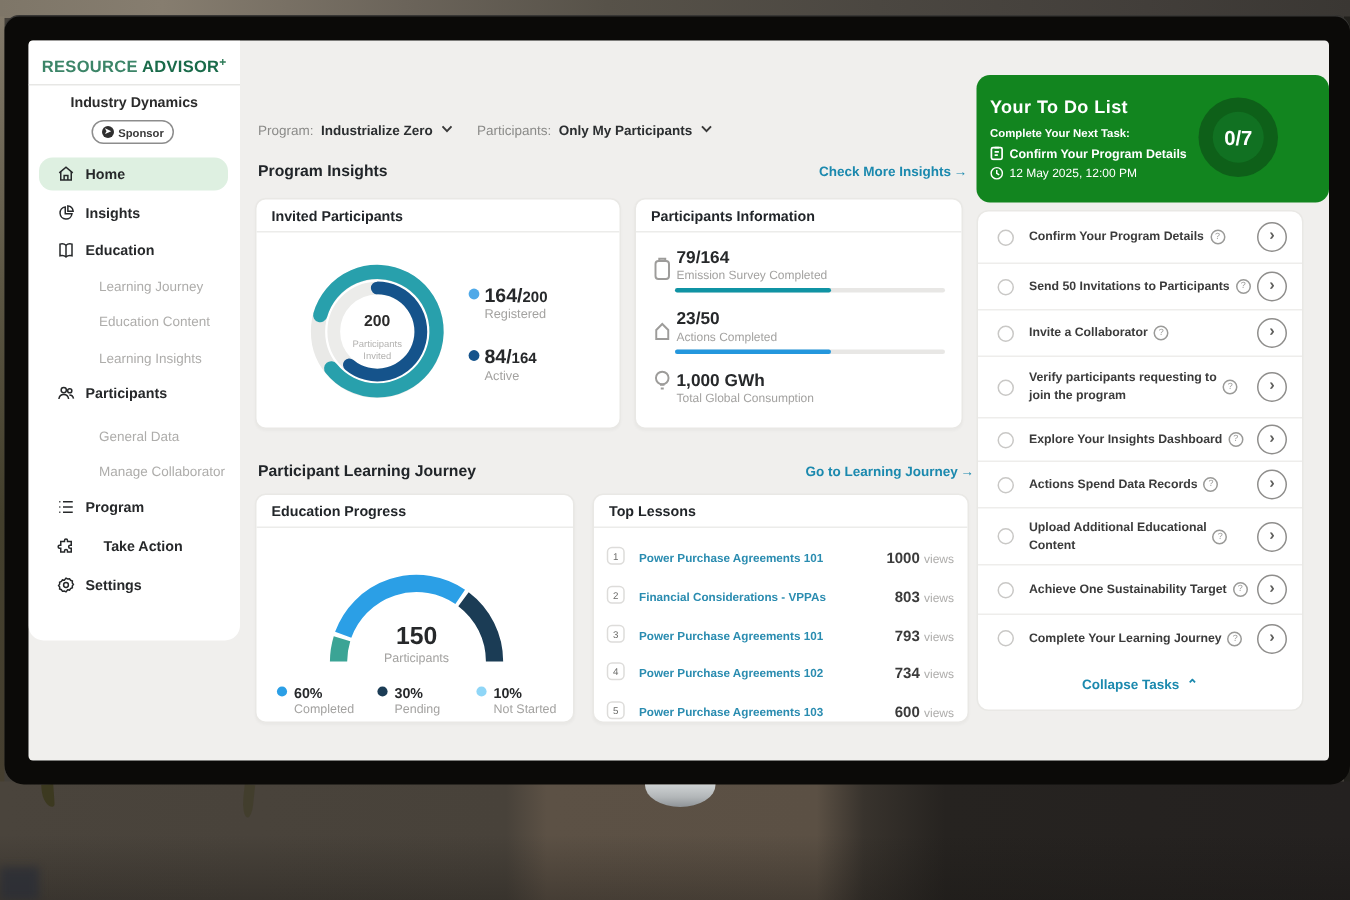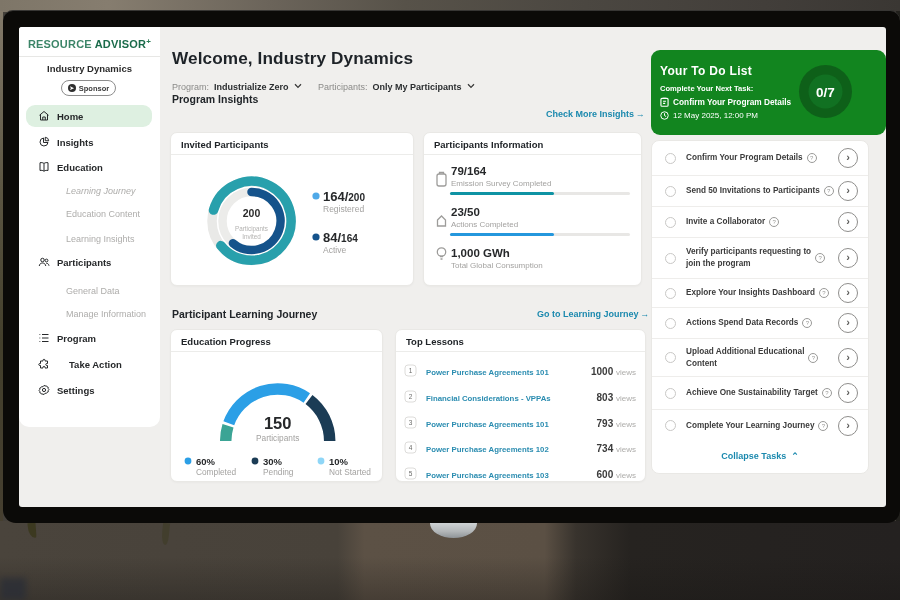--- a/index.html
+++ b/index.html
@@ -100,34 +100,34 @@
         </svg>
         <div class="lb">Insights</div>
       </div>
     <div class="mi" style="top:130px;">
         <svg class="ic" viewBox="0 0 24 24" fill="none" stroke="#26282a" stroke-width="2">
           <path d="M12 5c-2-1.8-5-2.2-8-1.5V19c3-.7 6-.3 8 1.5 2-1.8 5-2.2 8-1.5V3.5C17 2.8 14 3.2 12 5z"></path>
           <path d="M12 5v15.5"></path>
         </svg>
         <div class="lb">Education</div>
       </div>
-    <div class="msub" style="top:159px;font-style:italic;">Learning Journey</div>
+    <div class="msub" style="top:159px;">Learning Journey</div>
     <div class="msub" style="top:182px;">Education Content</div>
     <div class="msub" style="top:207px;">Learning Insights</div>
     <div class="mi" style="top:225px;">
         <svg class="ic" viewBox="0 0 24 24" fill="none" stroke="#26282a" stroke-width="2">
           <circle cx="9" cy="8" r="3.5"></circle>
           <path d="M2.5 20c.5-4 3-6 6.5-6s6 2 6.5 6"></path>
           <circle cx="17" cy="9" r="2.8"></circle>
           <path d="M16.5 14.5c3 0 5 1.8 5.5 5"></path>
         </svg>
         <div class="lb">Participants</div>
       </div>
     <div class="msub" style="top:259px;">General Data</div>
-    <div class="msub" style="top:282px;">Manage Information</div>
+    <div class="msub" style="top:282px;">Manage Collaborator</div>
     <div class="mi" style="top:301px;">
         <svg class="ic" viewBox="0 0 24 24" fill="none" stroke="#26282a" stroke-width="2">
           <path d="M8 5h13M8 12h13M8 19h13"></path>
           <path d="M3 5h1.5M3 12h1.5M3 19h1.5"></path>
         </svg>
         <div class="lb">Program</div>
       </div>
     <div class="mi" style="top:327px;gap:12px;">
         <svg class="ic" viewBox="0 0 24 24" fill="none" stroke="#26282a" stroke-width="2">
           <path d="M10 4.5c0-1.4 1-2 2-2s2 .6 2 2V6h5v5h-1.5c-1.4 0-2 1-2 2s.6 2 2 2H19v5h-5v-1.5c0-1.4-1-2-2-2s-2 .6-2 2V20H5v-5H3.5c-1.4 0-2-1-2-2s.6-2 2-2H5V6h5V4.5z"></path>
@@ -136,28 +136,27 @@
       </div>
     <div class="mi" style="top:353px;">
         <svg class="ic" viewBox="0 0 24 24" fill="none" stroke="#26282a" stroke-width="2">
           <circle cx="12" cy="12" r="3.2"></circle>
           <path d="M12 2.8l2.2 1.2 2.5-.4 1.4 2.1 2.4 1-.1 2.5 1.5 2-1.5 2 .1 2.5-2.4 1-1.4 2.1-2.5-.4L12 21.2l-2.2-1.2-2.5.4-1.4-2.1-2.4-1 .1-2.5-1.5-2 1.5-2-.1-2.5 2.4-1 1.4-2.1 2.5.4z"></path>
         </svg>
         <div class="lb">Settings</div>
       </div>
   </div>
 
-  <div class="h1">Welcome, Industry Dynamics</div>
   <div class="ctrl" style="left:153px;">Program: &nbsp;<b>Industrialize Zero</b> &nbsp;<svg width="8" height="6" viewBox="0 0 8 6" style="vertical-align:1px;">
         <path d="M1 1.2 4 4.4 7 1.2" fill="none" stroke="#3a3a3a" stroke-width="1.3"></path>
       </svg></div>
   <div class="ctrl" style="left:299px;text-align:center;">Participants: &nbsp;<b>Only My Participants</b> &nbsp;<svg width="8" height="6" viewBox="0 0 8 6" style="vertical-align:1px;">
         <path d="M1 1.2 4 4.4 7 1.2" fill="none" stroke="#3a3a3a" stroke-width="1.3"></path>
       </svg></div>
-  <div class="sect" style="left:153px;top:66px;">Program Insights</div>
+  <div class="sect" style="left:153px;top:81px;">Program Insights</div>
   <div class="link" style="left:527px;top:82px;">Check More Insights →</div>
 
   <div class="card" style="left:151px;top:105px;width:242px;height:152px;">
     <div class="ct">Invited Participants</div>
       <div class="cdiv"></div>
     <svg class="abs" style="left:0;top:0;" width="242" height="152" viewBox="0 0 242 152">
       <circle cx="80.5" cy="88" r="39.5" fill="none" stroke="#e9e9e7" stroke-width="9.5"></circle>
       <path d="M 49.8 112.6 A 39.5 39.5 0 1 0 42.5 77.1" fill="none" stroke="#28a0ac" stroke-width="9.5" stroke-linecap="round"></path>
       <circle cx="80.5" cy="88" r="29" fill="none" stroke="#ececea" stroke-width="8.5"></circle>
       <path d="M 80.5 59 A 29 29 0 1 1 61.9 110.2" fill="none" stroke="#15538b" stroke-width="8.5" stroke-linecap="round"></path>

